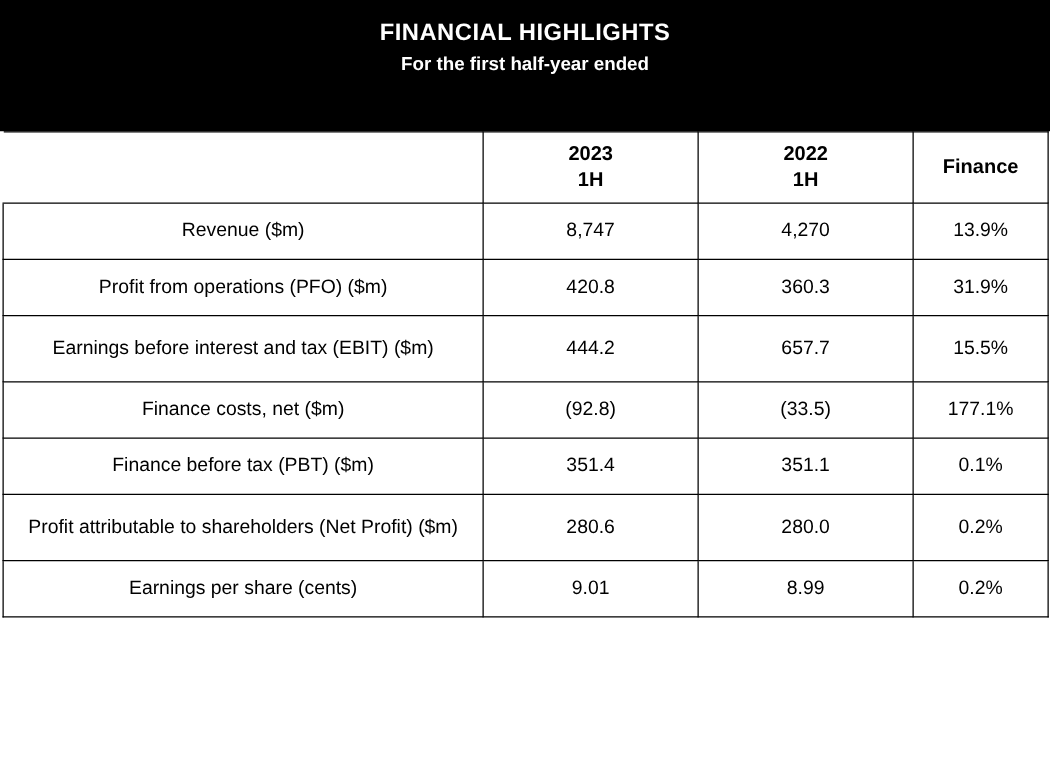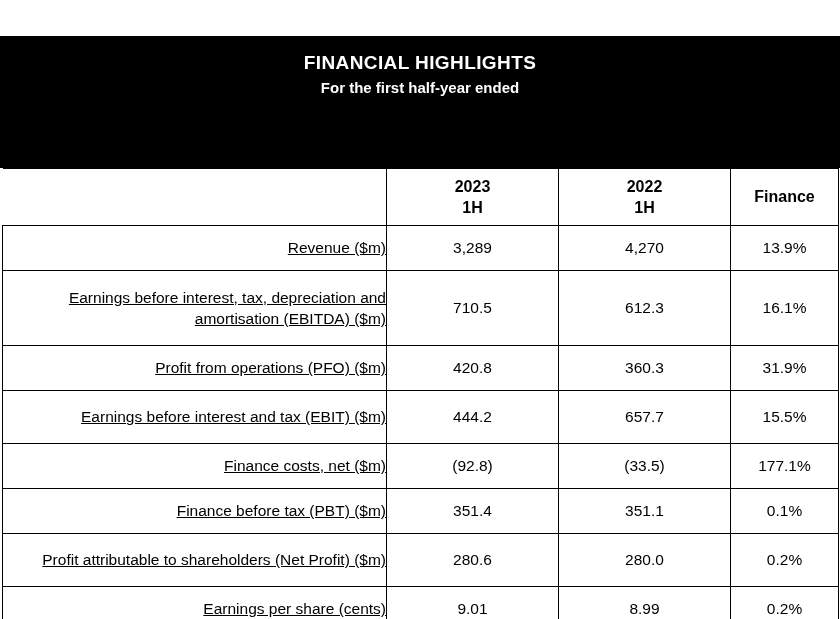--- a/index.html
+++ b/index.html
@@ -17,23 +17,22 @@
     position: relative;
     background: #ffffff;
     box-sizing: border-box;
     overflow: hidden;
   }
   .banner {
     background: #000000;
     color: #ffffff;
     text-align: center;
     padding: 14px 0 12px 0;
-    height: 132px;
+    height: 105px;
     box-sizing: border-box;
-    margin-top: 36px;
   }
   .banner-line {
     font-weight: bold;
     line-height: 1.42;
   }
   .banner-line.l1 {
     font-size: 19px;
     letter-spacing: 0.4px;
   }
   .banner-line.l2 {
@@ -61,24 +60,23 @@
   th.head {
     font-size: 16px;
     font-weight: bold;
     text-align: center;
     height: 56px;
     line-height: 1.32;
   }
   th.head.blank { border-left: none; }
   td.label {
     font-size: 15.5px;
-    text-align: right;
+    text-align: center;
     padding: 9px 0 9px 12px;
     line-height: 1.38;
-    text-decoration: underline;
   }
   td.num {
     font-size: 15.5px;
     text-align: center;
   }
   tr.r-tall td { height: 74px; }
   tr.r-med td  { height: 52px; }
   tr.r-std td  { height: 44px; }
 
   .hdr-sub { display: block; }
@@ -110,29 +108,23 @@
         <th class="head">
           <span class="hdr-sub">2022</span>
           <span class="hdr-sub">1H</span>
         </th>
         <th class="head">Finance</th>
       </tr>
     </thead>
     <tbody>
       <tr class="r-std">
         <td class="label">Revenue ($m)</td>
-        <td class="num">3,289</td>
+        <td class="num">8,747</td>
         <td class="num">4,270</td>
         <td class="num">13.9%</td>
-      </tr>
-      <tr class="r-tall">
-        <td class="label">Earnings before interest, tax, depreciation and amortisation (EBITDA) ($m)</td>
-        <td class="num">710.5</td>
-        <td class="num">612.3</td>
-        <td class="num">16.1%</td>
       </tr>
       <tr class="r-std">
         <td class="label">Profit from operations (PFO) ($m)</td>
         <td class="num">420.8</td>
         <td class="num">360.3</td>
         <td class="num">31.9%</td>
       </tr>
       <tr class="r-med">
         <td class="label">Earnings before interest and tax (EBIT) ($m)</td>
         <td class="num">444.2</td>

